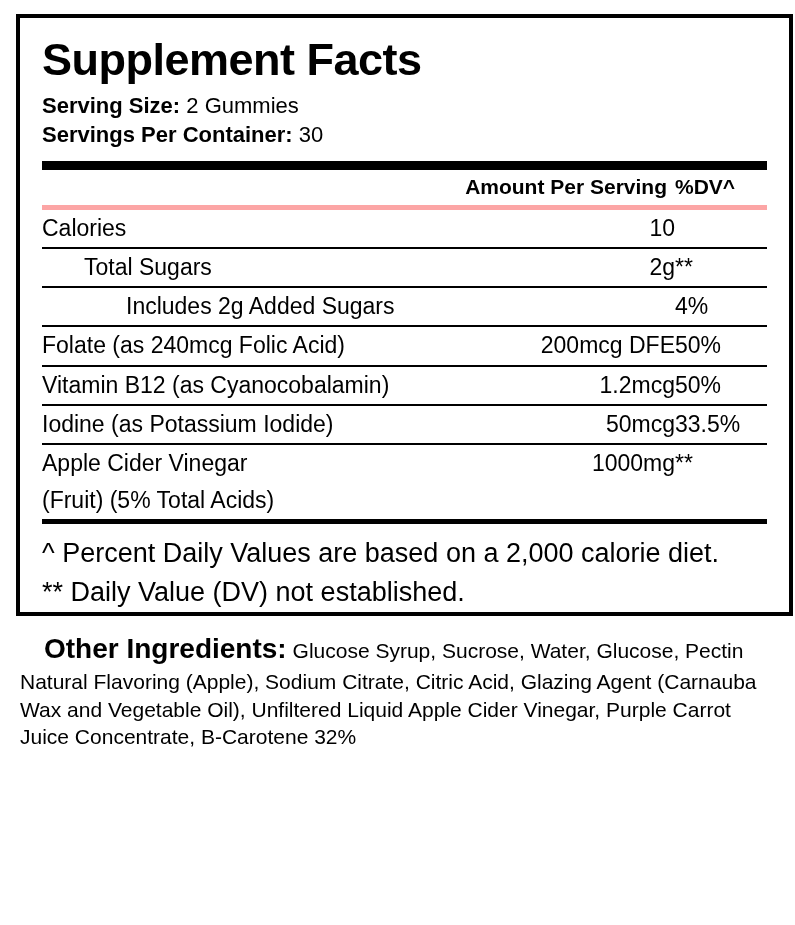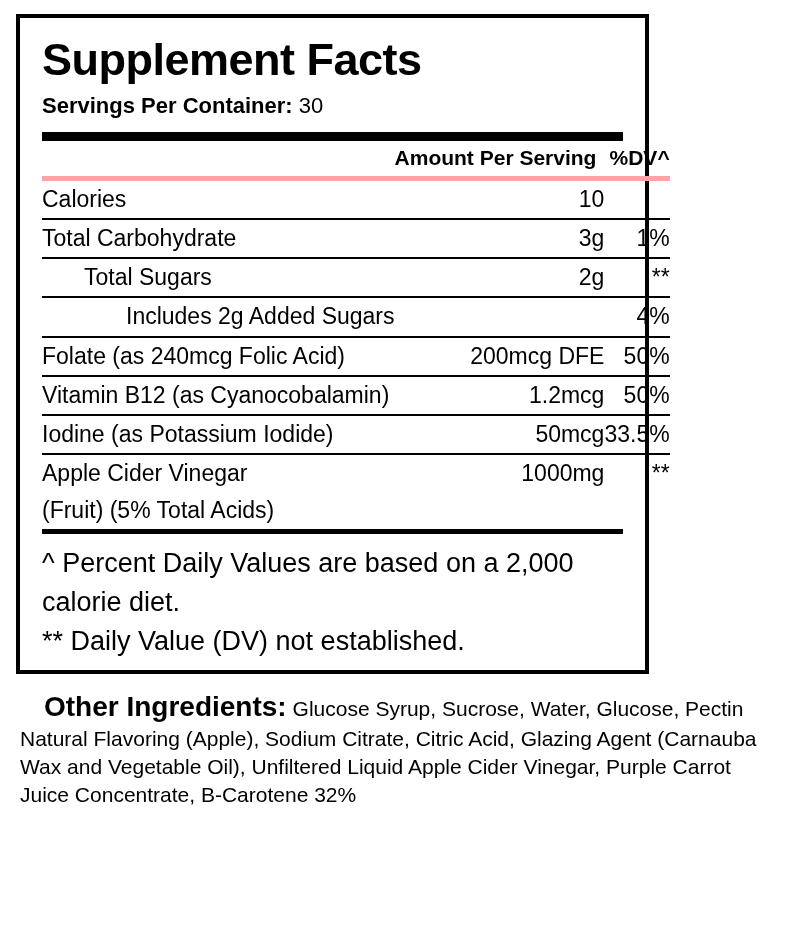--- a/index.html
+++ b/index.html
@@ -17,22 +17,22 @@
   .page {
     width: 795px;
     height: 925px;
     box-sizing: border-box;
     padding: 14px 16px 10px 16px;
     position: relative;
   }
   .panel {
     border: 4px solid #000000;
     box-sizing: border-box;
-    padding: 14px 22px 8px 22px;
-    width: 633px;
+    padding: 14px 22px 0 22px;
+    width: 777px;
     background: #ffffff;
   }
   .title {
     font-size: 45px;
     font-weight: bold;
     letter-spacing: -0.5px;
     line-height: 1.05;
     margin: 4px 0 8px 0;
   }
   .serving-line {
@@ -64,21 +64,20 @@
   td.name {
     text-align: left;
     white-space: nowrap;
   }
   td.amount {
     text-align: right;
     white-space: nowrap;
     padding-right: 8px;
   }
   td.dv {
-    text-align: right;
     white-space: nowrap;
     width: 92px;
   }
   .hdr-row td {
     font-weight: bold;
     font-size: 21px;
     padding: 8px 0 7px 0;
   }
   .hdr-row td.amount {
     padding-right: 8px;
@@ -115,20 +114,24 @@
 </style>
 </head>
 <body>
 
 <div class="page">
 
   <div class="panel">
 
     <div class="title">Supplement Facts</div>
 
+    <div class="serving-line">
+      <span class="lbl">Serving Size:</span>
+      <span>2 Gummies</span>
+    </div>
 
     <div class="serving-line">
       <span class="lbl">Servings Per Container:</span>
       <span>30</span>
     </div>
 
     <div class="rule-thick"></div>
 
     <table class="facts">
       <tbody>
@@ -137,25 +140,20 @@
           <td class="amount">Amount Per Serving</td>
           <td class="dv">%DV^</td>
         </tr>
 
         <tr class="row-border-thick">
           <td class="name">Calories</td>
           <td class="amount">10</td>
           <td class="dv"></td>
         </tr>
 
-        <tr class="row-border">
-          <td class="name">Total Carbohydrate</td>
-          <td class="amount">3g</td>
-          <td class="dv">1%</td>
-        </tr>
 
         <tr class="row-border">
           <td class="name indent1">Total Sugars</td>
           <td class="amount">2g</td>
           <td class="dv">**</td>
         </tr>
 
         <tr class="row-border">
           <td class="name indent2">Includes 2g Added Sugars</td>
           <td class="amount"></td>

